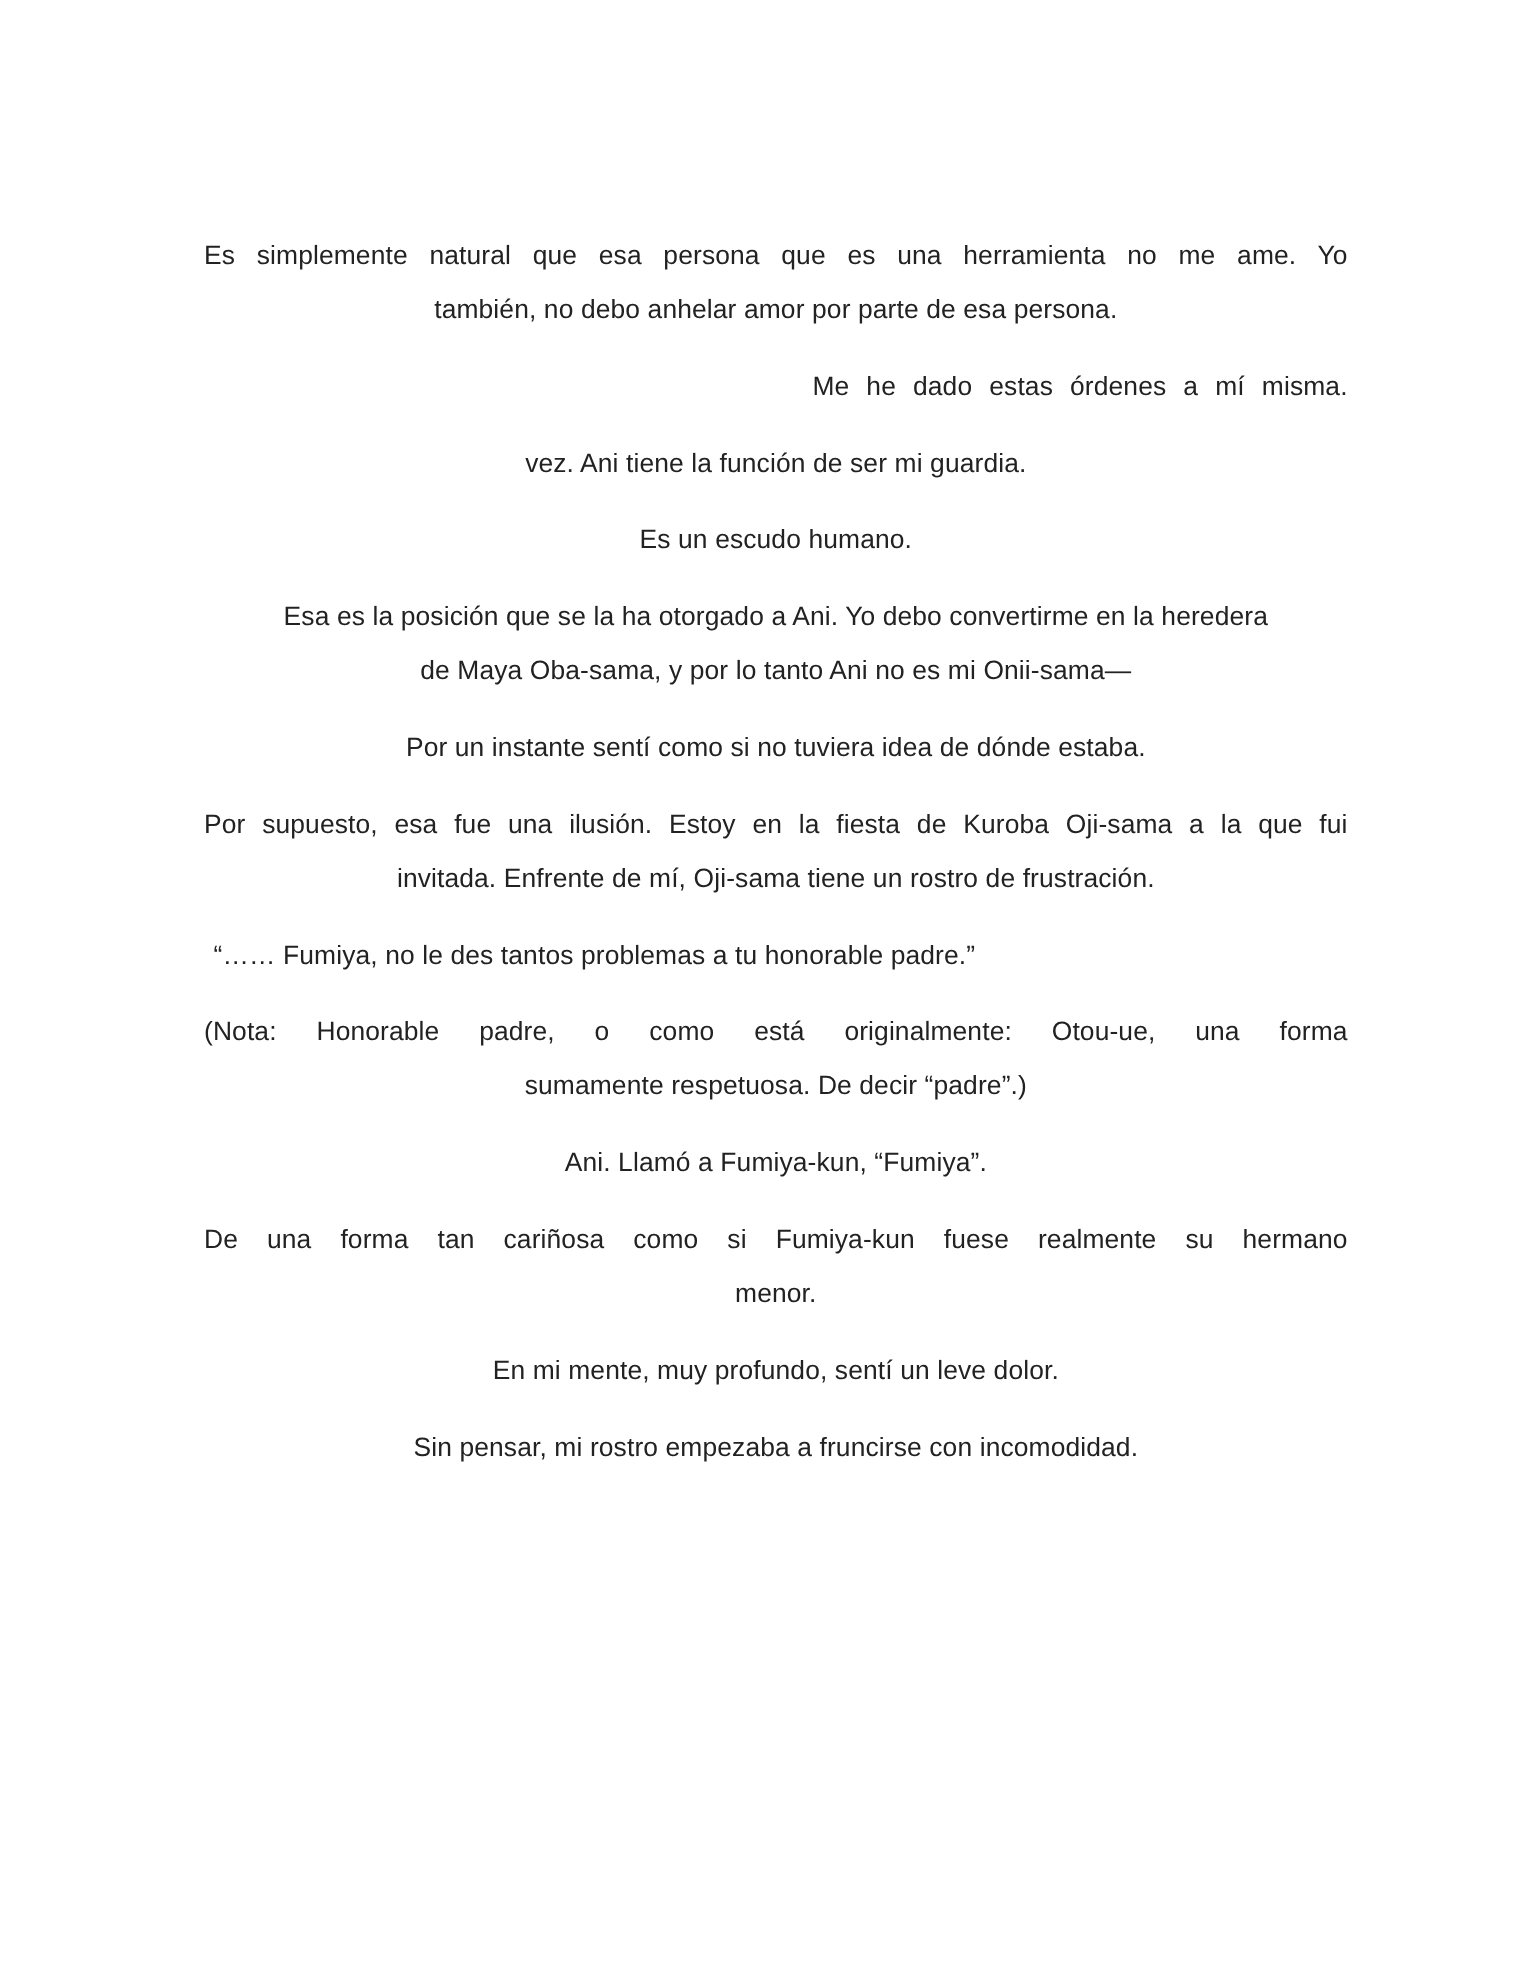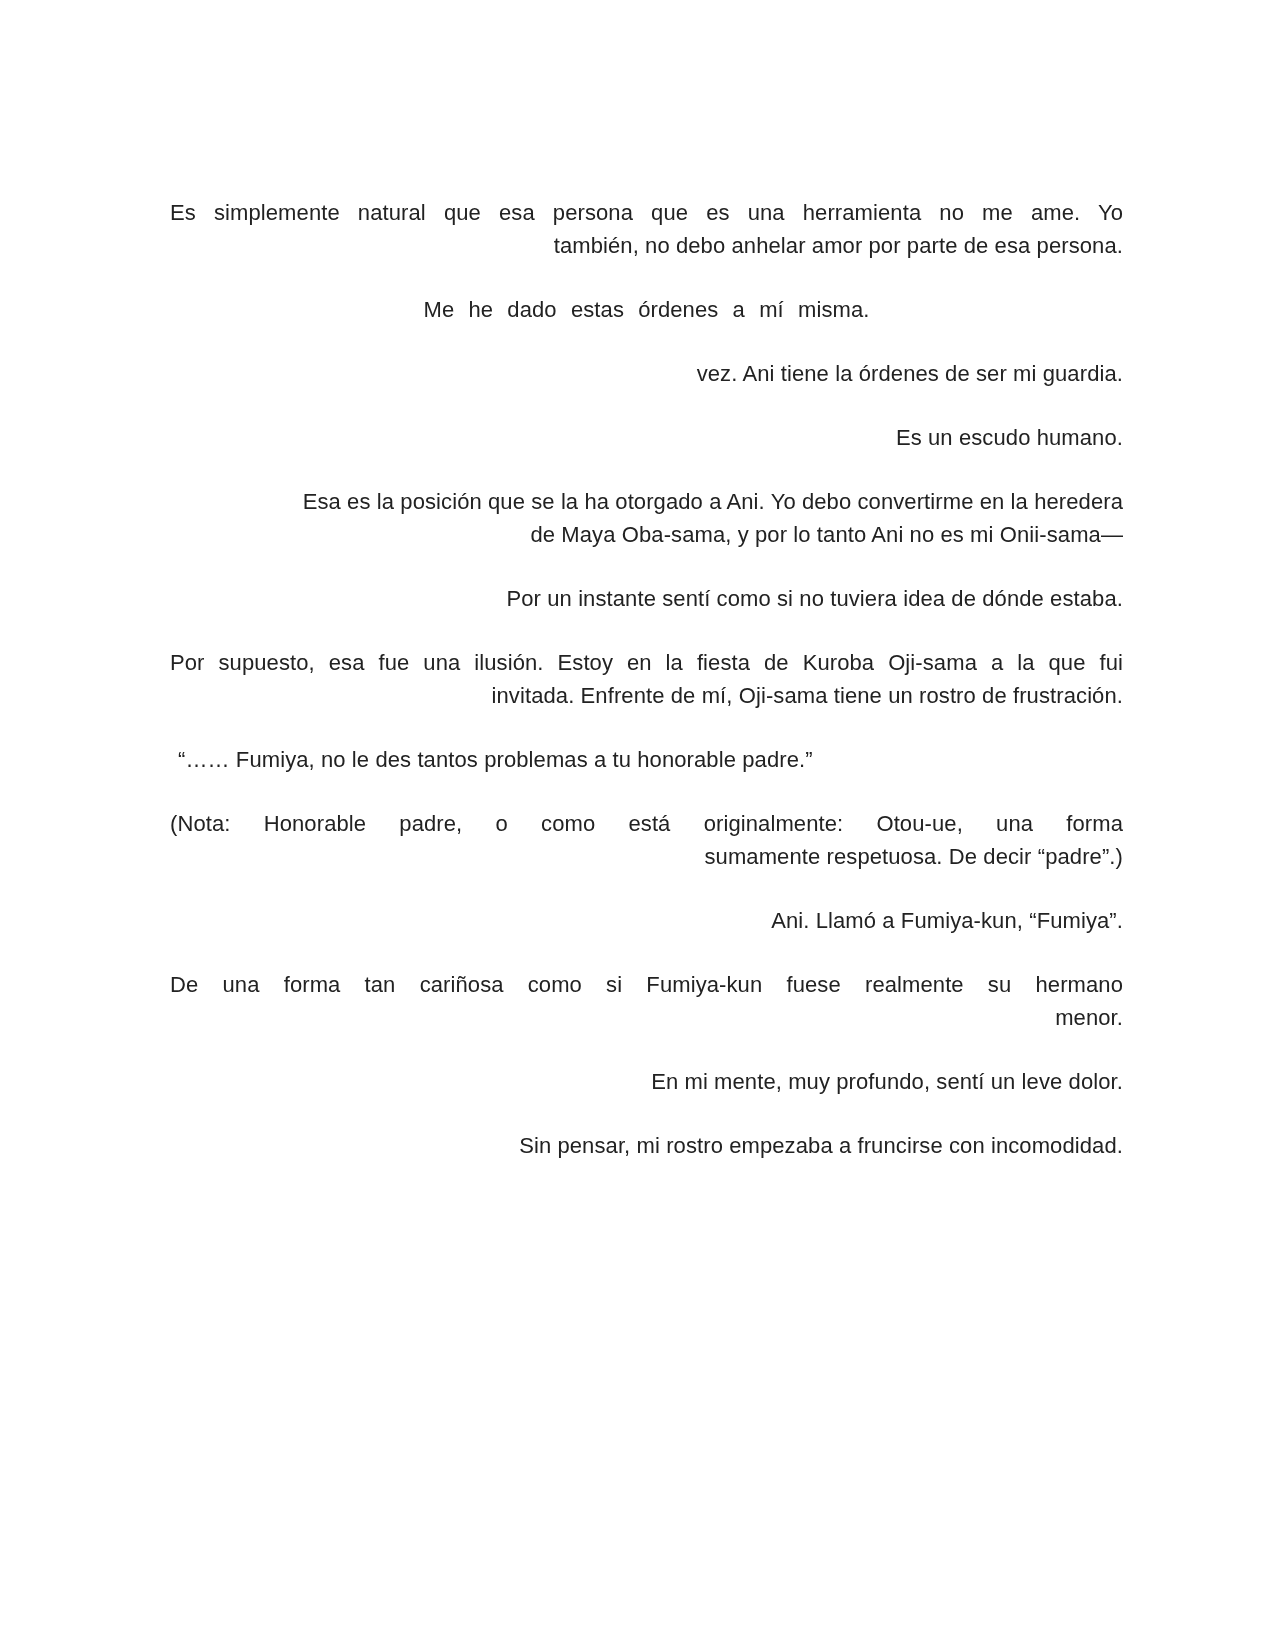--- a/index.html
+++ b/index.html
@@ -26,29 +26,30 @@
     margin: 0 0 31px 0;
   }
   .line {
     font-family: "Liberation Sans", sans-serif;
     font-size: 22px;
     line-height: 33px;
     color: #222222;
     letter-spacing: 0.1px;
   }
   .line.normal {
-    text-align: right;
+    text-align: center;
+    margin-top: 12px;
   }
   .line.stretch {
     text-align: justify;
     text-align-last: justify;
   }
   .line.wide {
     word-spacing: 8px;
-    text-align: center;
+    text-align: right;
     margin-top: 28px;
   }
   .line.indent {
     padding-left: 8px;
     text-align: left;
     margin-top: 24px;
   }
 </style>
 </head>
 <body>
@@ -56,21 +57,21 @@
 <div class="page">
   <div class="content" id="doc-content">
       <div class="paragraph">
         <div class="line stretch">Es simplemente natural que esa persona que es una herramienta no me ame. Yo</div>
         <div class="line normal">también, no debo anhelar amor por parte de esa persona.</div>
       </div>
       <div class="paragraph">
         <div class="line wide">Me he dado estas órdenes a mí misma.</div>
       </div>
       <div class="paragraph">
-        <div class="line normal">vez. Ani tiene la órdenes de ser mi guardia.</div>
+        <div class="line normal">vez. Ani tiene la función de ser mi guardia.</div>
       </div>
       <div class="paragraph">
         <div class="line normal">Es un escudo humano.</div>
       </div>
       <div class="paragraph">
         <div class="line normal">Esa es la posición que se la ha otorgado a Ani. Yo debo convertirme en la heredera</div>
         <div class="line normal">de Maya Oba-sama, y por lo tanto Ani no es mi Onii-sama—</div>
       </div>
       <div class="paragraph">
         <div class="line normal">Por un instante sentí como si no tuviera idea de dónde estaba.</div>

